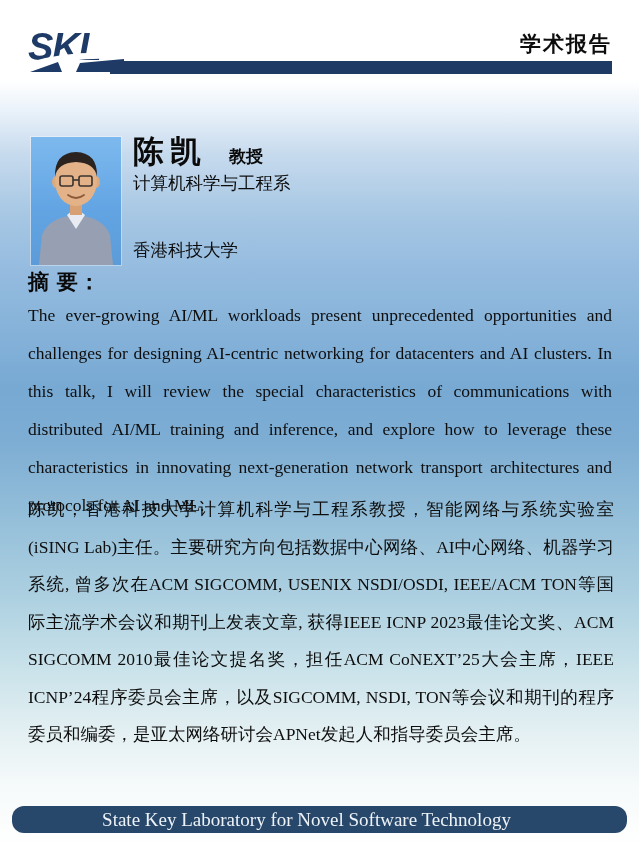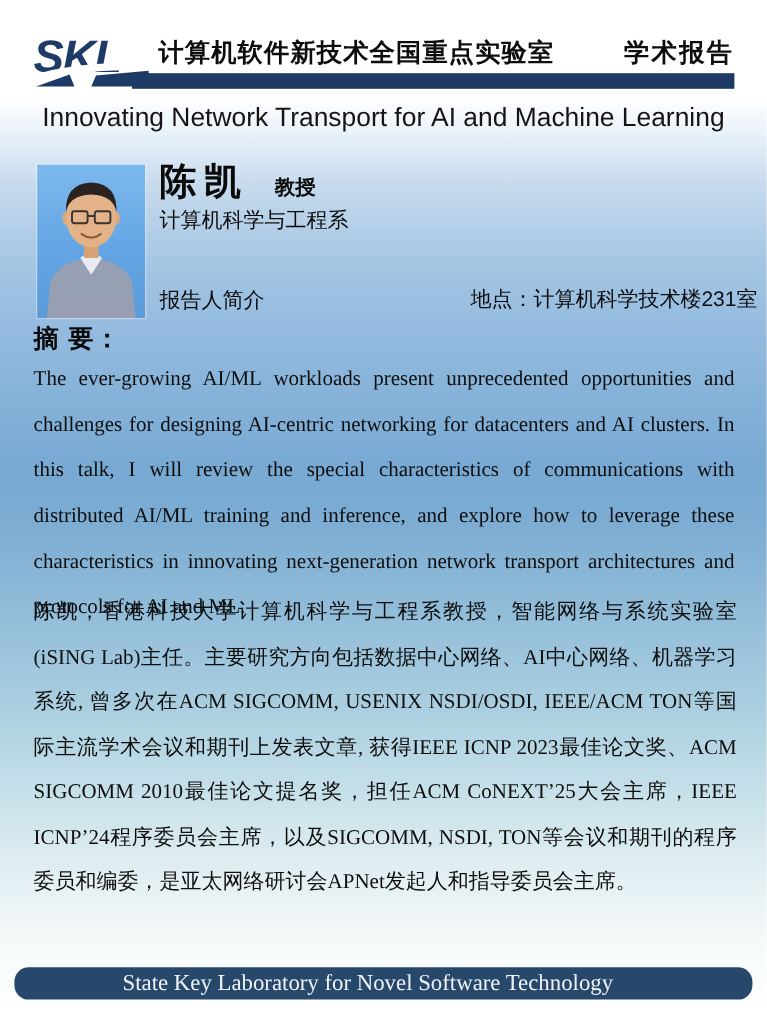--- a/index.html
+++ b/index.html
@@ -62,25 +62,23 @@
 <body>
 
 <div class="page">
 
   <svg class="abs skl-logo" viewBox="0 0 96 46">
     <text x="0" y="33" font-family="Liberation Sans, sans-serif" font-size="38" font-weight="900" font-style="italic" fill="#1e3a66" letter-spacing="-1">SKL</text>
     <path d="M-2,36 Q 42,22 98,27 L 98,32 Q 42,29 -2,43 Z" fill="#ffffff"></path>
     <path d="M2,45 L30,35 L34,45 Z" fill="#1e3a66"></path>
     <path d="M52,36 L96,32 L96,45 L48,45 Z" fill="#1e3a66"></path>
   </svg>
-  <div class="abs lab-name">计算机软件新技术全国重点实验室</div>
   <div class="abs forum-type">学术报告</div>
   <div class="abs header-bar"></div>
 
-  <div class="abs title">Innovating Network Transport for AI and Machine Learning</div>
 
   <svg class="abs photo" viewBox="0 0 90 128">
     <defs>
       <linearGradient id="bgph" x1="0" y1="0" x2="0" y2="1">
         <stop offset="0" stop-color="#7db9ee"></stop>
         <stop offset="0.55" stop-color="#63a5e4"></stop>
         <stop offset="1" stop-color="#5b9bd8"></stop>
       </linearGradient>
     </defs>
     <rect x="0" y="0" width="90" height="128" fill="url(#bgph)"></rect>
@@ -95,22 +93,21 @@
     <rect x="48" y="39" width="13" height="10" rx="2" fill="none" stroke="#3a342e" stroke-width="1.6"></rect>
     <line x1="42" y1="43" x2="48" y2="43" stroke="#3a342e" stroke-width="1.6"></line>
     <path d="M37,58 Q45,64 53,58" fill="none" stroke="#8a5a3a" stroke-width="1.8" stroke-linecap="round"></path>
   </svg>
 
   <div class="abs name-row">
     <span class="speaker-name">陈凯</span>
     <span class="speaker-title">教授</span>
   </div>
   <div class="abs dept">计算机科学与工程系</div>
-  <div class="abs univ">报告人简介</div>
-  <div class="abs loc-row"><span>地点：</span><span>计算机科学技术楼231室</span></div>
+  <div class="abs univ">香港科技大学</div>
 
   <div class="abs abs-head">摘 要：</div>
   <div class="abs abs-body">The ever-growing AI/ML workloads present unprecedented opportunities and challenges for designing AI-centric networking for datacenters and AI clusters. In this talk, I will review the special characteristics of communications with distributed AI/ML training and inference, and explore how to leverage these characteristics in innovating next-generation network transport architectures and protocols for AI and ML.</div>
 
   <div class="abs bio-body">陈凯，香港科技大学计算机科学与工程系教授，智能网络与系统实验室(iSING Lab)主任。主要研究方向包括数据中心网络、AI中心网络、机器学习系统, 曾多次在ACM SIGCOMM, USENIX NSDI/OSDI, IEEE/ACM TON等国际主流学术会议和期刊上发表文章, 获得IEEE ICNP 2023最佳论文奖、ACM SIGCOMM 2010最佳论文提名奖，担任ACM CoNEXT’25大会主席，IEEE ICNP’24程序委员会主席，以及SIGCOMM, NSDI, TON等会议和期刊的程序委员和编委，是亚太网络研讨会APNet发起人和指导委员会主席。</div>
 
 
 
   <div class="abs footer-bar">
     <span>State Key Laboratory for Novel Software Technology</span>

